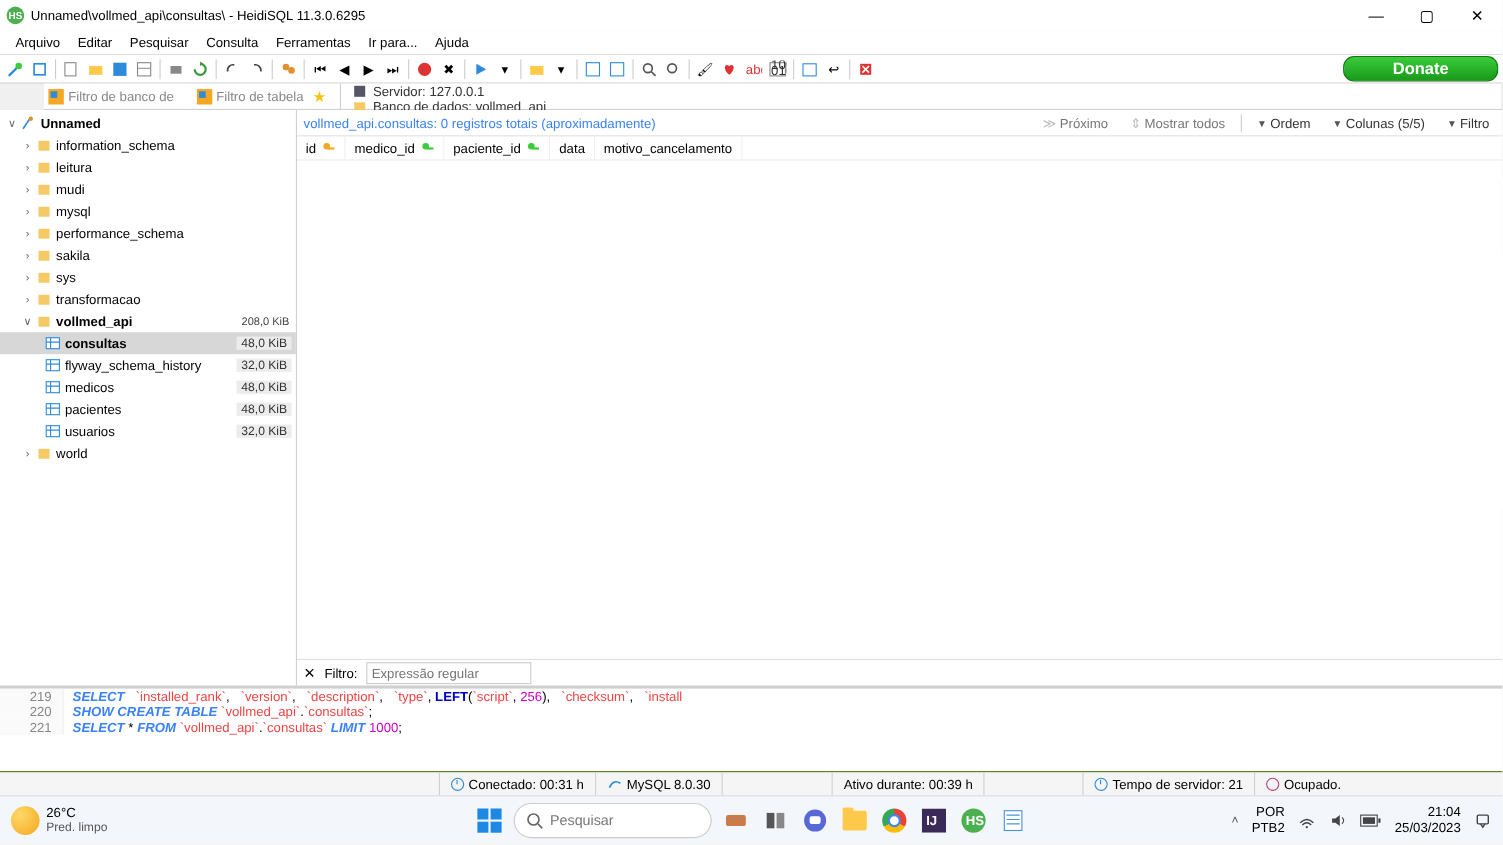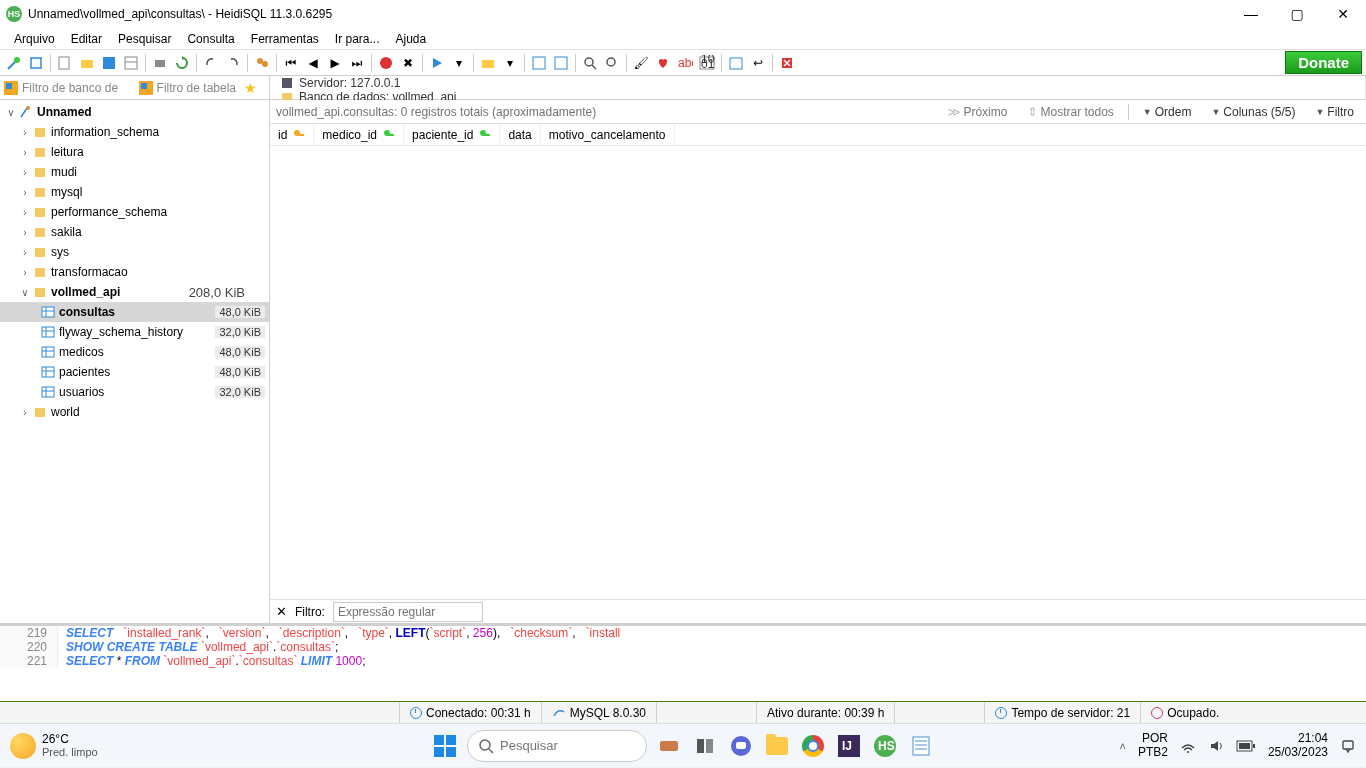--- a/index.html
+++ b/index.html
@@ -13,21 +13,21 @@
 .titlebar .win-controls div { width: 46px; height: 28px; display: flex; align-items: center; justify-content: center; font-size: 14px; }
 
 
 .menubar { height: 22px; background: #fff; display: flex; align-items: center; padding-left: 6px; border-bottom: 1px solid #e0e0e0; }
 .menubar span { padding: 2px 8px; color: #000; }
 
 
 .toolbar { height: 26px; background: #fff; display: flex; align-items: center; padding: 0 4px; border-bottom: 1px solid #d0d0d0; gap: 2px; }
 .toolbar .tb-btn { width: 20px; height: 20px; display: flex; align-items: center; justify-content: center; }
 .toolbar .sep { width: 1px; height: 18px; background: #ccc; margin: 0 2px; }
-.donate-btn { margin-left: auto; background: linear-gradient(#3acc3a,#1a9a1a); color: #fff; font-weight: bold; font-size: 15px; padding: 2px 12px; border: 1px solid #0a7a0a; border-radius: 0; }
+.donate-btn { margin-left: auto; background: linear-gradient(#3acc3a,#1a9a1a); color: #fff; font-weight: bold; font-size: 15px; padding: 2px 44px; border: 1px solid #0a7a0a; border-radius: 10px; }
 
 
 .filterrow { height: 24px; background: #fff; display: flex; align-items: center; border-bottom: 1px solid #d0d0d0; }
 .filterrow .fbox { display: flex; align-items: center; gap: 4px; padding: 0 4px; height: 100%; flex: 0 0 135px; overflow:hidden; white-space:nowrap;}
 .filterrow .fbox2 { flex: 0 0 105px; }
 .filterrow .star { color: #f5c518; font-size: 14px; margin-left: 4px; margin-right:6px;}
 .filterrow .ficon{width:14px;height:14px;background:#f5a623;display:inline-block;position:relative;}
 .filterrow .ficon::after{content:"";position:absolute;left:2px;top:2px;width:6px;height:6px;background:#2e8bda;}
 
 
@@ -40,31 +40,31 @@
 .mainsplit { display: flex; height: 523px; background:#fff;}
 .sidebar { width: 270px; border-right: 1px solid #d0d0d0; overflow: hidden; background:#fff;}
 .content { flex: 1; display: flex; flex-direction: column; background:#fff;}
 
 
 .tree { padding: 2px 0; }
 .tree .node { display: flex; align-items: center; height: 20px; padding-left: 4px; white-space: nowrap; }
 .tree .node .arrow { width: 14px; text-align: center; color: #666; font-size:10px;}
 .tree .node .dbicon { width: 16px; height: 14px; margin-right: 3px; display:inline-flex;align-items:center;justify-content:center;}
 .tree .node .label { flex: 1; }
-.tree .node .size { color: #444; margin-right: 24px; font-size:13px; }
+.tree .node .size { color: #444; margin-right: 6px; font-size:10px; }
 .tree .node.bold .label { font-weight: bold; }
 .tree .node.selected { background: #d7d7d7; }
 .tree .node.selected .label{font-weight:bold;}
 .tree .lvl1 { padding-left: 18px; }
 .tree .lvl2 { padding-left: 40px; }
 .sizebox{background:#ececec;padding:0 4px;color:#333;font-size:11px;min-width:50px;text-align:right;margin-right:4px;}
 
 
 .infobar { height: 24px; display: flex; align-items: center; border-bottom: 1px solid #e0e0e0; padding: 0 6px; gap: 8px; }
-.infobar .summary { flex: 1; color: #737373; }
+.infobar .summary { flex: 1; color: #3b82f6; }
 .infobar .ctrl { color: #777; display: flex; align-items: center; gap: 3px; padding:0 6px;}
 .infobar .ctrl.dark{color:#333;}
 .infobar .dd{font-size:9px;color:#555;}
 
 
 .colheaders { height: 22px; display: flex; align-items: center; border-bottom: 1px solid #e8e8e8; }
 .colheaders .col { display: flex; align-items: center; gap: 6px; padding: 0 8px; border-right:1px solid #f0f0f0; height:100%;}
 .keyicon{width:12px;height:12px;display:inline-block;}
 .keyicon.pk svg{color:#f5a623;}
 .keyicon.fk svg{color:#3acc3a;}
@@ -281,21 +281,21 @@
   <div class="tb-btn">
       <svg width="14" height="14">
         <rect x="2" y="2" width="10" height="10" fill="#d33"></rect>
         <line x1="4" y1="4" x2="10" y2="10" stroke="#fff" stroke-width="1.5"></line>
         <line x1="10" y1="4" x2="4" y2="10" stroke="#fff" stroke-width="1.5"></line>
       </svg>
     </div>
   <div class="donate-btn">Donate</div>
 </div>
 
-<div style="display:flex;height:24px;">
+<div style="display:flex;height:24px;padding-left:40px;">
   <div class="filterrow" style="width:270px;border-right:1px solid #d0d0d0;">
     <div class="fbox">
         <span class="ficon"></span>
         <span style="color:#888;">Filtro de banco de</span>
       </div>
     <div class="fbox fbox2">
         <span class="ficon"></span>
         <span style="color:#888;">Filtro de tabela</span>
       </div>
     <span class="star">★</span>

